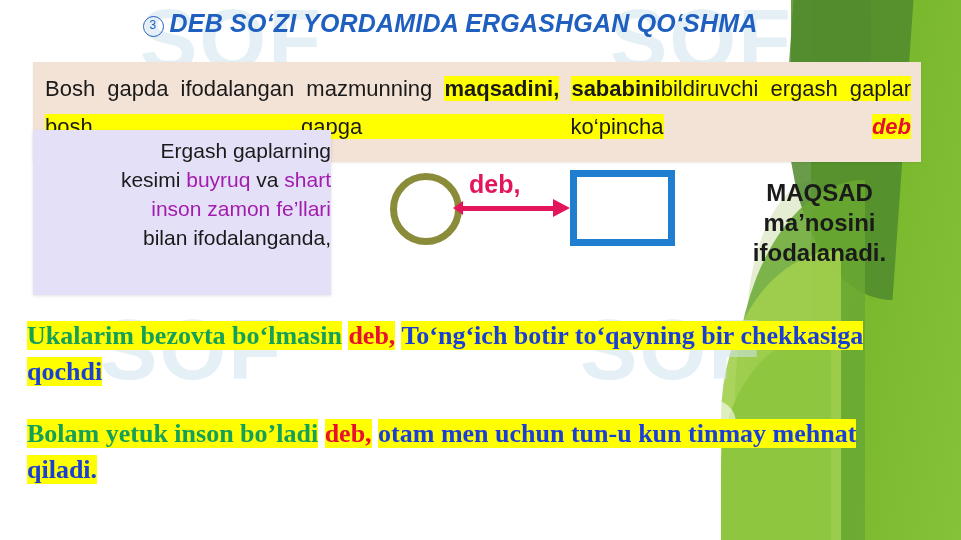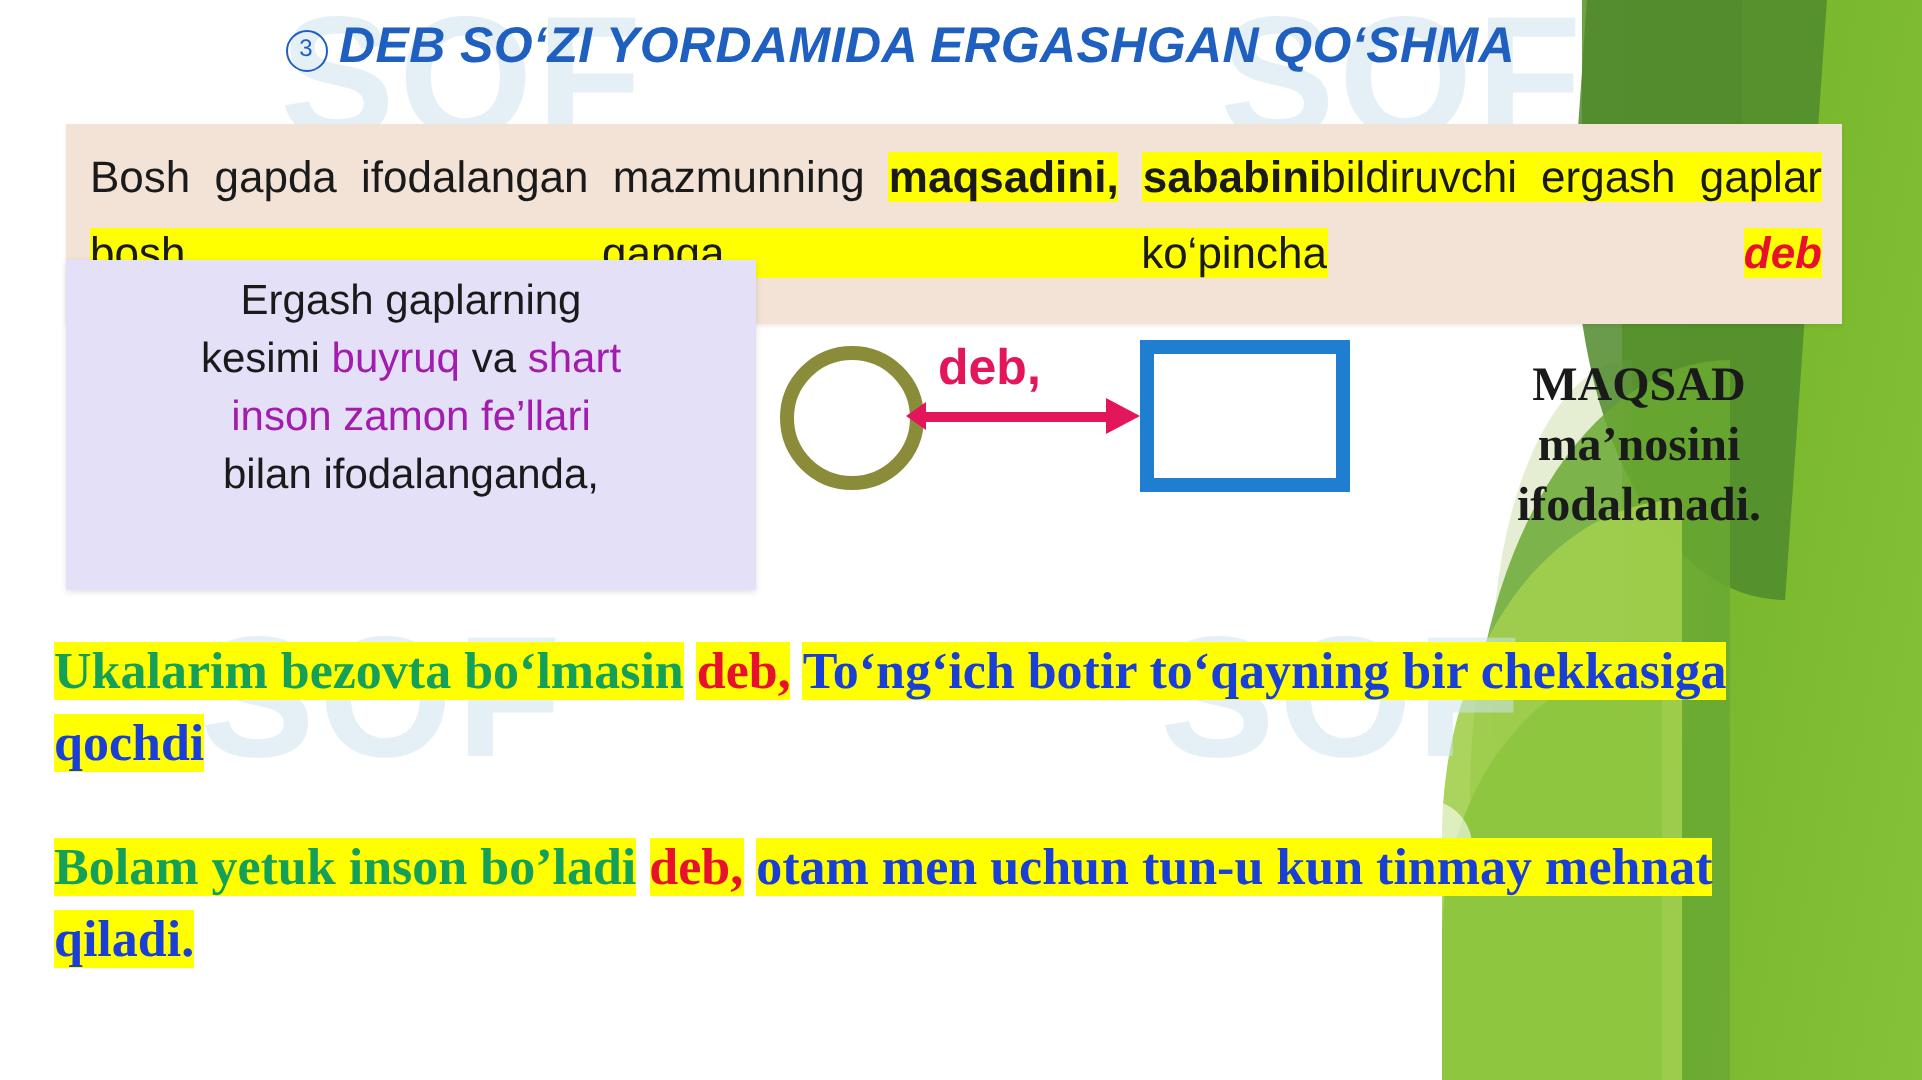--- a/index.html
+++ b/index.html
@@ -93,26 +93,26 @@
   .panel-text b{font-weight:700;}
   .panel-text .deb{color:#e8112d;font-weight:700;font-style:italic;}
   .panel-line3{
     position:absolute;left:12px;top:132px;width:500px;
     font-family:"Liberation Sans", sans-serif;
     font-size:22px;color:#1a1a1a;
   }
 
   
   .callout{
-    position:absolute;left:33px;top:130px;width:345px;height:165px;
+    position:absolute;left:33px;top:130px;width:298px;height:165px;
     background:#e4e0f7;
     box-shadow:0 1px 3px rgba(0,0,0,.12);
     font-family:"Liberation Sans", sans-serif;
     font-size:21px;line-height:29px;color:#1a1a1a;
-    text-align:center;padding-top:6px;box-sizing:border-box;
+    text-align:right;padding-top:6px;box-sizing:border-box;
   }
   .callout .blue{color:#a21caf;}
 
   
   .diagram{position:absolute;left:385px;top:160px;width:300px;height:110px;}
   .circle-shape{
     position:absolute;left:5px;top:13px;width:72px;height:72px;
     border:7px solid #8a8c3a;border-radius:50%;background:#ffffff;
     box-sizing:border-box;
   }
@@ -137,21 +137,21 @@
   }
   .rect-shape{
     position:absolute;left:185px;top:10px;width:105px;height:76px;
     border:7px solid #1f7ed0;background:#ffffff;box-sizing:border-box;
   }
 
   
   .maqsad{
     position:absolute;left:712px;top:178px;width:215px;
     text-align:center;
-    font-family:Liberation Serif, serif;
+    font-family:Liberation Sans, sans-serif;
     font-weight:700;font-size:24px;line-height:30px;color:#1a1a1a;
   }
 
   
   .examples{
     position:absolute;left:27px;top:318px;width:880px;
     font-family:"Liberation Serif", serif;
     font-weight:700;font-size:26px;line-height:36px;
   }
   .ex{margin-bottom:26px;}

